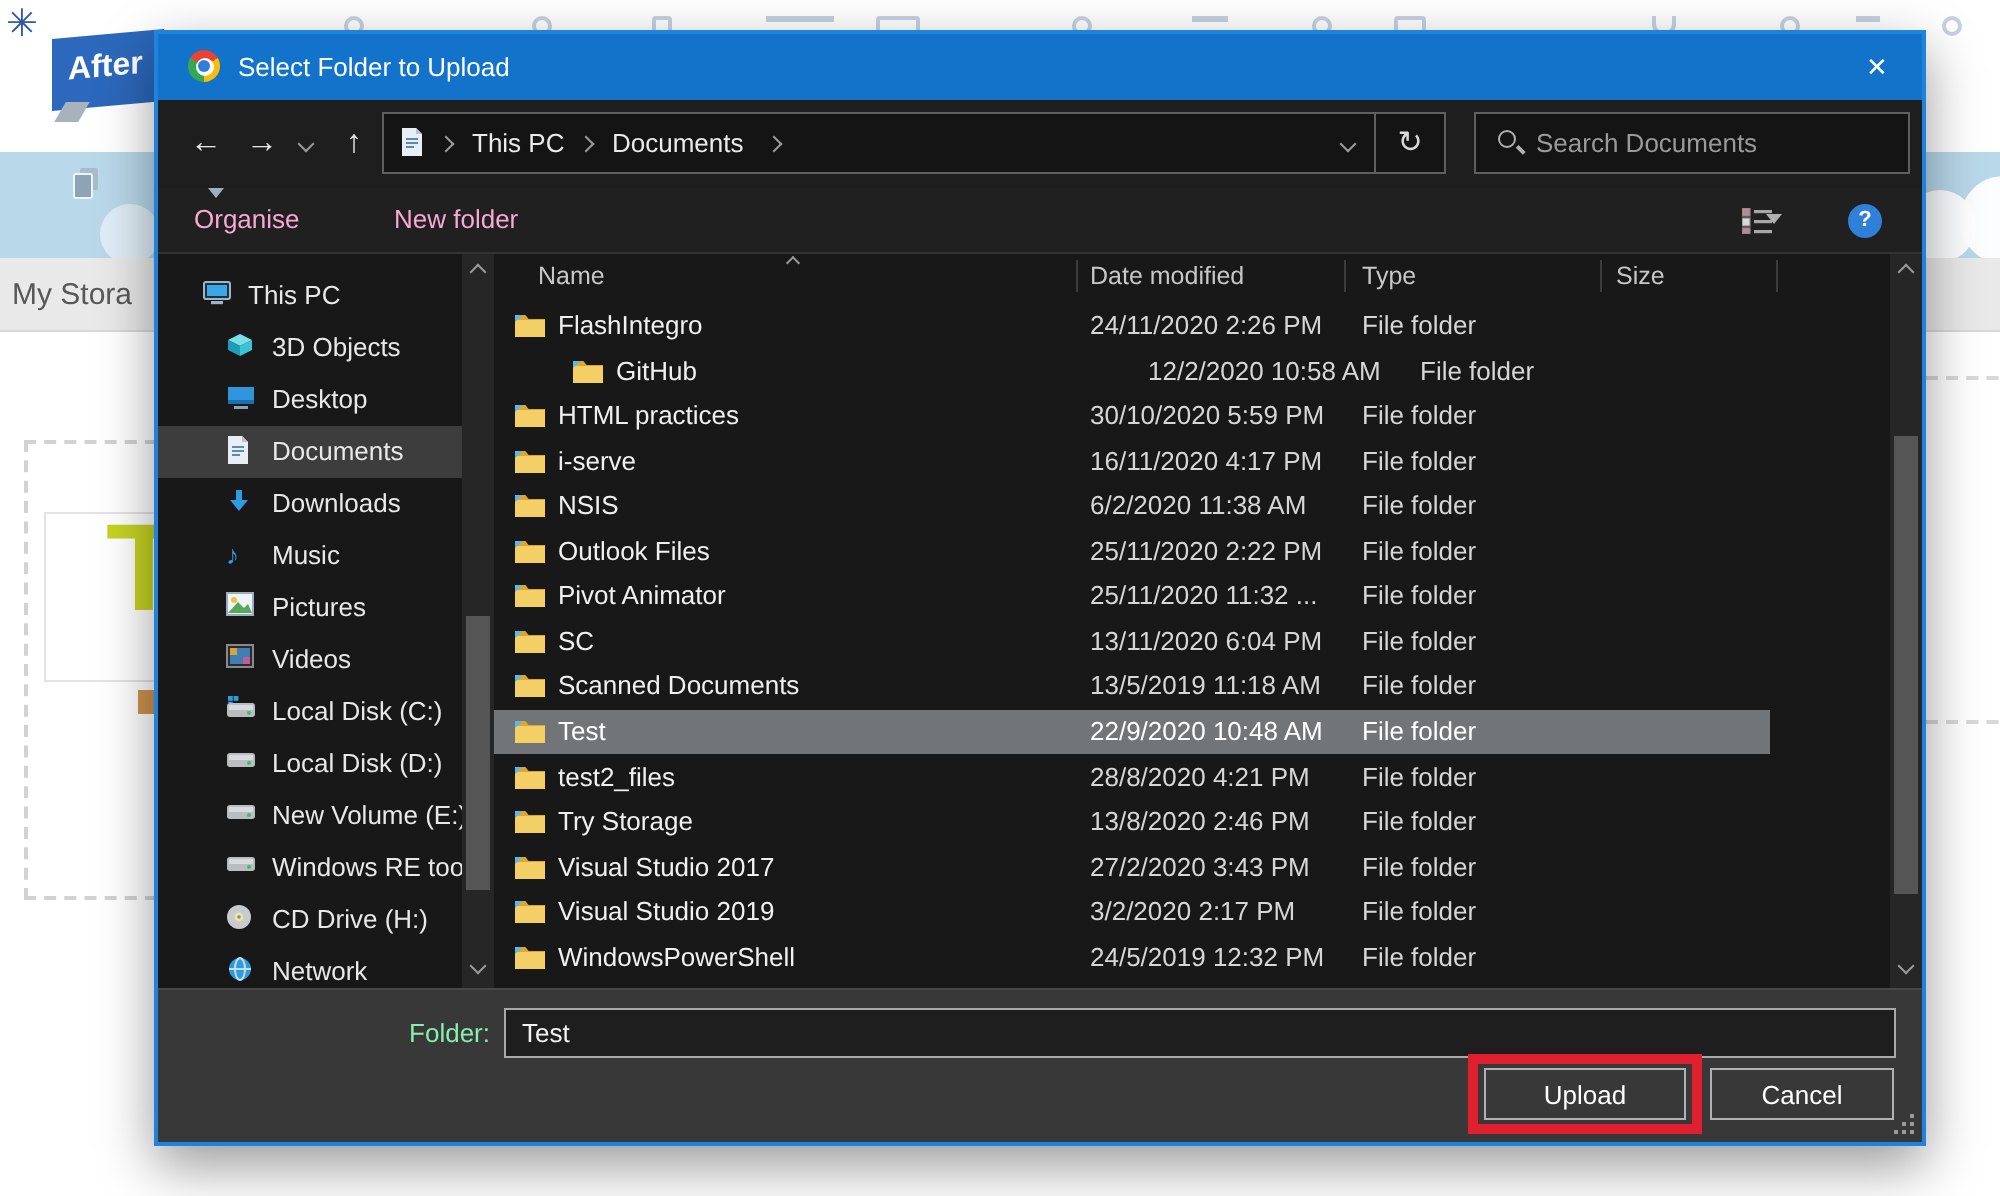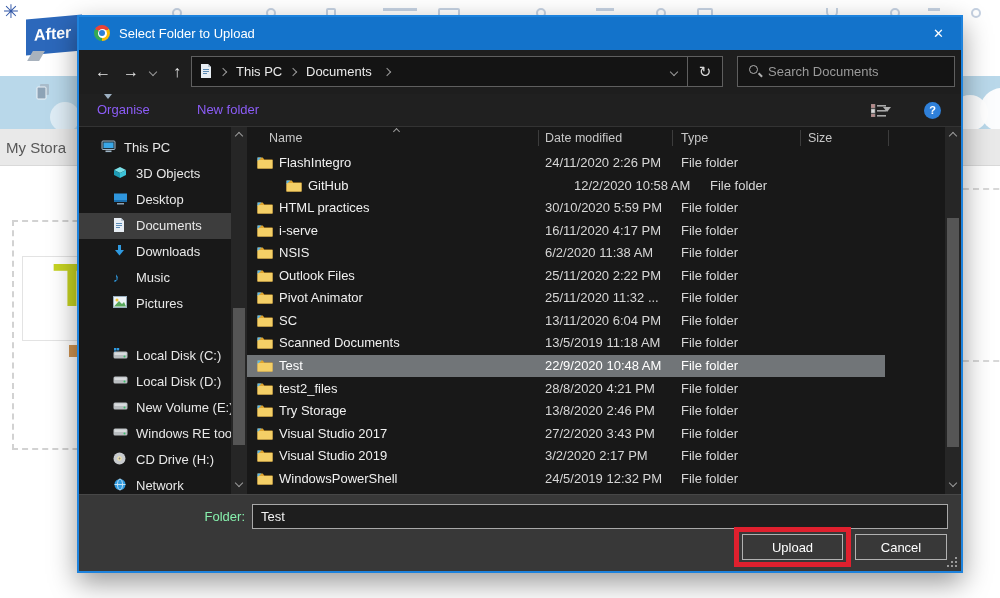--- a/index.html
+++ b/index.html
@@ -55,21 +55,21 @@
   .crumb-sep { top:12px; }
   .addr-chev { right:10px; top:12px; }
   .refresh { left:608px; width:36px; text-align:center; line-height:29px; color:#d8d8d8; font-size:15px; }
   .search { left:658px; width:218px; }
   .mag { left:11px; top:8px; width:9px; height:9px; border:1.6px solid #b0b0b0; border-radius:50%; }
   .mag::after { content:""; position:absolute; left:8px; top:8px; width:5px; height:1.6px; background:#b0b0b0; transform:rotate(45deg); }
   .search input { left:30px; top:0; width:180px; height:29px; background:transparent; border:none; outline:none; color:#cfcfcf; font-size:13px; font-family:"Liberation Sans",sans-serif; position:absolute; }
   .search input::placeholder { color:#9a9a9a; }
 
   .toolbar { left:0; top:77px; width:882px; height:33px; background:#202020; border-bottom:1px solid #333; }
-  .tb-item { top:0; line-height:32px; color:#8b5cf6; }
+  .tb-item { top:0; line-height:32px; color:#f9a8d4; }
   .tri { display:inline-block; width:0; height:0; border-left:4px solid transparent; border-right:4px solid transparent; border-top:5px solid #9db0c2; }
   .organise { left:18px; } .organise .tri { margin-left:7px; }
   .newfolder { left:118px; }
   .view-ic { right:90px; top:10px; }
   .view-chev { right:70px; top:13px; }
   .help { right:20px; top:8px; width:17px; height:17px; border-radius:50%; background:#2f80d9; color:#fff; font-size:11px; font-weight:bold; text-align:center; line-height:17px; }
 
   .main { left:0; top:110px; width:882px; height:367px; background:#181818; }
   .sidebar { left:0; top:110px; width:152px; height:367px; overflow:hidden; }
   .side-item { left:0; width:152px; height:26px; cursor:pointer; }
@@ -271,20 +271,31 @@
       <div class="side-item" style="top: 164px;">
         <span class="sic" style="left:34px">
           <svg width="14" height="12">
             <rect x="0.5" y="0.5" width="13" height="11" fill="#eef4f8" stroke="#9ab0c0"></rect>
             <circle cx="4" cy="4" r="1.5" fill="#f0c53a"></circle>
             <polygon points="1,10.5 6,5 9,8 11,6 13,10.5" fill="#58a85c"></polygon>
           </svg>
         </span>
         <span class="slab" style="left:57px">Pictures</span>
       </div>
+      <div class="side-item" style="top: 190px;">
+        <span class="sic" style="left:34px">
+          <svg width="14" height="12">
+            <rect x="0.5" y="0.5" width="13" height="11" fill="#2b2b2b" stroke="#8a8a8a"></rect>
+            <rect x="2" y="2" width="10" height="8" fill="#3f7fb5"></rect>
+            <rect x="2" y="2" width="3.5" height="3.5" fill="#d8a43a"></rect>
+            <rect x="8.5" y="6.5" width="3.5" height="3.5" fill="#c45b9a"></rect>
+          </svg>
+        </span>
+        <span class="slab" style="left:57px">Videos</span>
+      </div>
       <div class="side-item" style="top: 242px;">
         <span class="sic" style="left:34px">
           <svg width="15" height="11">
             <rect x="0.5" y="2.5" width="14" height="7" rx="1.5" fill="#b9bdc0"></rect>
             <rect x="1.5" y="3.5" width="12" height="2.5" fill="#d8dbdd"></rect>
             <circle cx="11.5" cy="7.5" r="1" fill="#39c26a"></circle>
           </svg>
         </span>
         <span class="slab" style="left:57px">Local Disk (D:)</span>
       </div>

